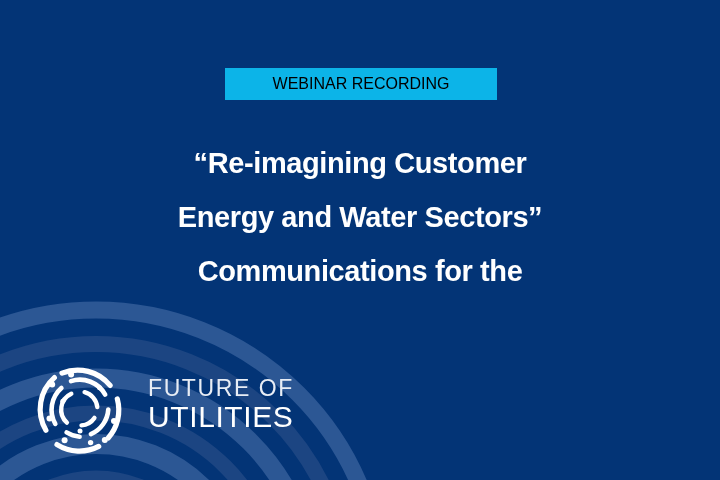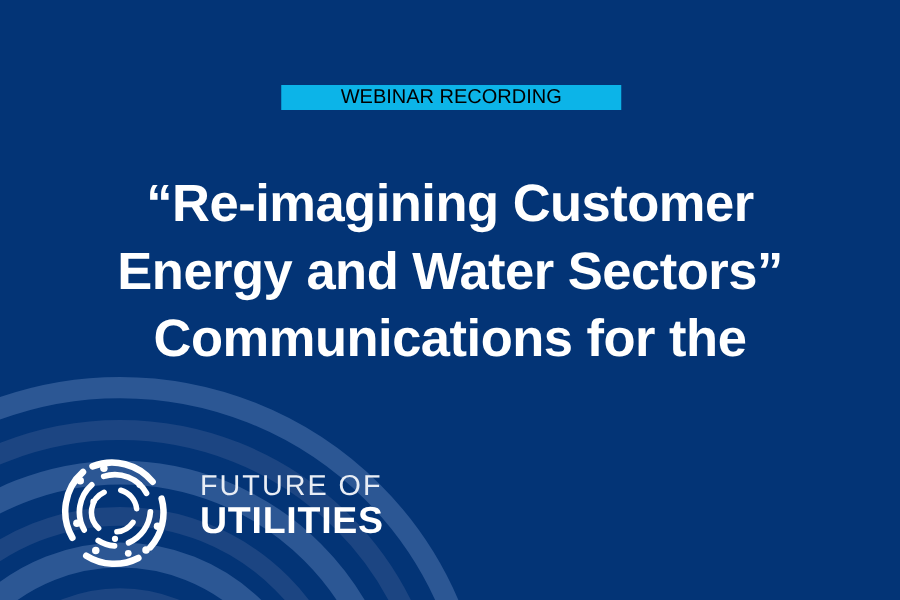--- a/index.html
+++ b/index.html
@@ -31,51 +31,51 @@
     height: 480px;
     pointer-events: none;
   }
 
   
   #badge {
     position: absolute;
     left: 225px;
     top: 68px;
     width: 272px;
-    height: 20px;
+    height: 32px;
     background: #0CB4E8;
     border-radius: 0;
     display: flex;
     align-items: center;
     justify-content: center;
     box-sizing: border-box;
   }
 
   
   #headline {
     position: absolute;
     left: 0;
     top: 136px;
     width: 720px;
     text-align: center;
   }
   .headline-line {
     display: block;
     color: #FFFFFF;
-    font-size: 42px;
+    font-size: 29px;
     font-weight: bold;
     line-height: 54px;
     letter-spacing: -0.4px;
     white-space: nowrap;
   }
 
   
   #logo-lockup {
     position: absolute;
-    left: 36px;
+    left: 24px;
     top: 352px;
     width: 300px;
     height: 112px;
   }
   #logo-mark {
     position: absolute;
     left: 0px;
     top: 0px;
     width: 112px;
     height: 112px;
@@ -92,21 +92,21 @@
     font-size: 23px;
     font-weight: 300;
     letter-spacing: 1.6px;
     line-height: 25px;
     white-space: nowrap;
   }
   #wordmark-bottom {
     display: block;
     color: #FFFFFF;
     font-size: 30px;
-    font-weight: bold;
+    font-weight: normal;
     letter-spacing: 0.6px;
     line-height: 31px;
     white-space: nowrap;
   }
 </style>
 </head>
 <body>
 
 <div id="promo-card">
 

